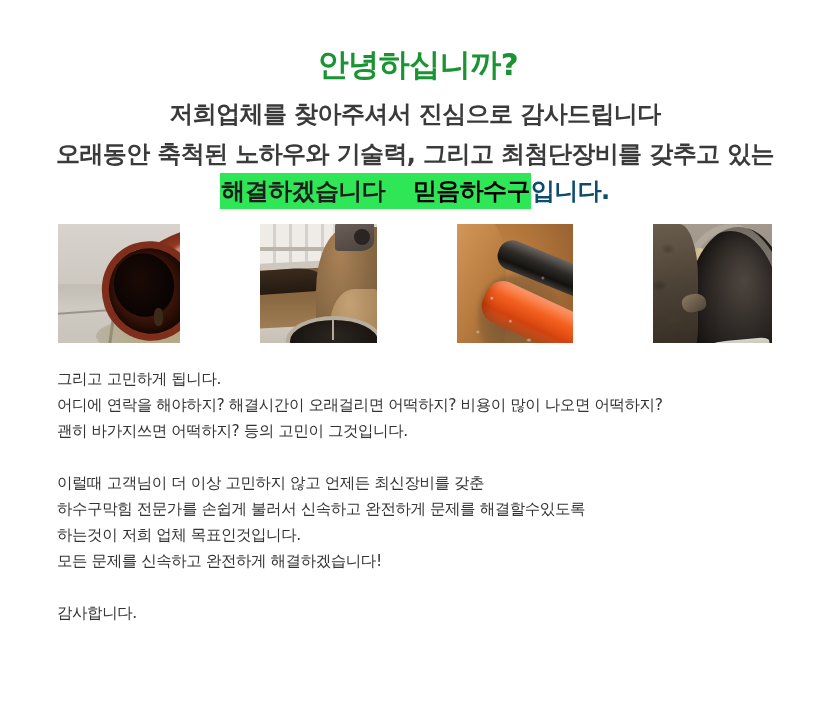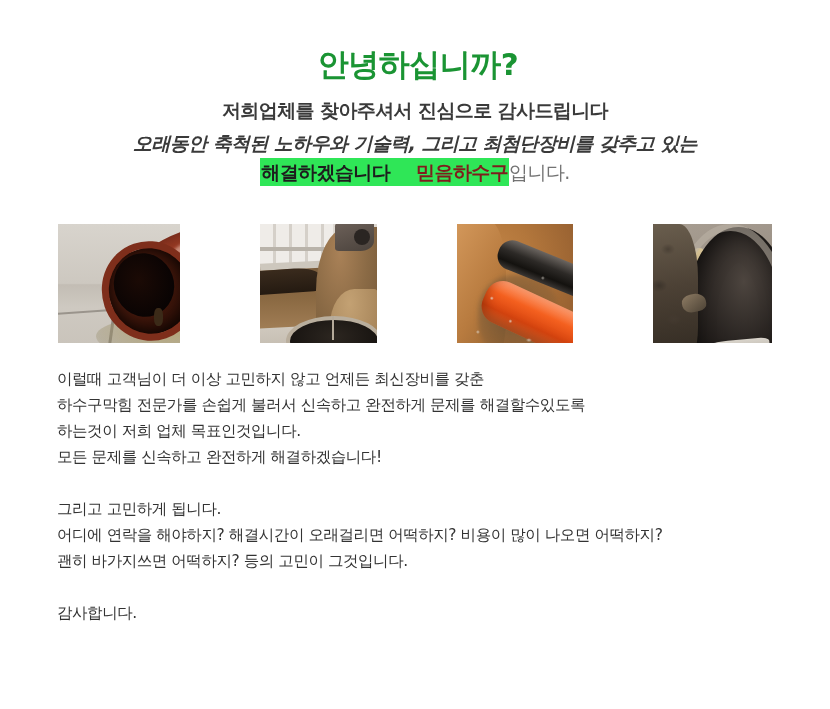--- a/index.html
+++ b/index.html
@@ -23,40 +23,40 @@
   }
   .headline {
     font-size: 31px;
     font-weight: bold;
     color: #1a9433;
     letter-spacing: -0.5px;
     line-height: 1.25;
     margin: 0 0 12px 6px;
   }
   .subline {
-    font-size: 19px;
+    font-size: 24px;
     font-weight: bold;
     color: #3a3a3a;
     letter-spacing: -0.6px;
     line-height: 1.52;
     margin: 0;
   }
-  .subline.tight { margin-top: 4px; font-style: italic; }
+  .subline.tight { margin-top: 4px; }
 
   .mark {
     display: inline-block;
     background: #2fe657;
     color: #1d1d1d;
     font-weight: bold;
     padding: 0 1px;
   }
-  .mark .mark-white { color: #7f1d1d; margin-left: 20px; }
+  .mark .mark-white { color: #000000; margin-left: 20px; }
   .mark-tail {
-    color: #737373;
-    font-weight: normal;
+    color: #0c4a6e;
+    font-weight: bold;
   }
 
   
   .photo-strip {
     position: absolute;
     left: 18px;
     top: 208px;
     width: 794px;
     height: 135px;
     display: flex;
@@ -370,21 +370,21 @@
     <div class="tunnel-lip"></div>
     <div class="water"></div>
     <div class="mud"></div>
     <div class="rock"></div>
 
   </figure>
 
 </div>
 
 <article class="body-copy">
+  <p>그리고 고민하게 됩니다.
+어디에 연락을 해야하지? 해결시간이 오래걸리면 어떡하지? 비용이 많이 나오면 어떡하지?
+괜히 바가지쓰면 어떡하지? 등의 고민이 그것입니다.</p>
   <p>이럴때 고객님이 더 이상 고민하지 않고 언제든 최신장비를 갖춘
 하수구막힘 전문가를 손쉽게 불러서 신속하고 완전하게 문제를 해결할수있도록
 하는것이 저희 업체 목표인것입니다.
 모든 문제를 신속하고 완전하게 해결하겠습니다!</p>
-  <p>그리고 고민하게 됩니다.
-어디에 연락을 해야하지? 해결시간이 오래걸리면 어떡하지? 비용이 많이 나오면 어떡하지?
-괜히 바가지쓰면 어떡하지? 등의 고민이 그것입니다.</p>
   <p>감사합니다.</p>
 </article>
 
 </body></html>

